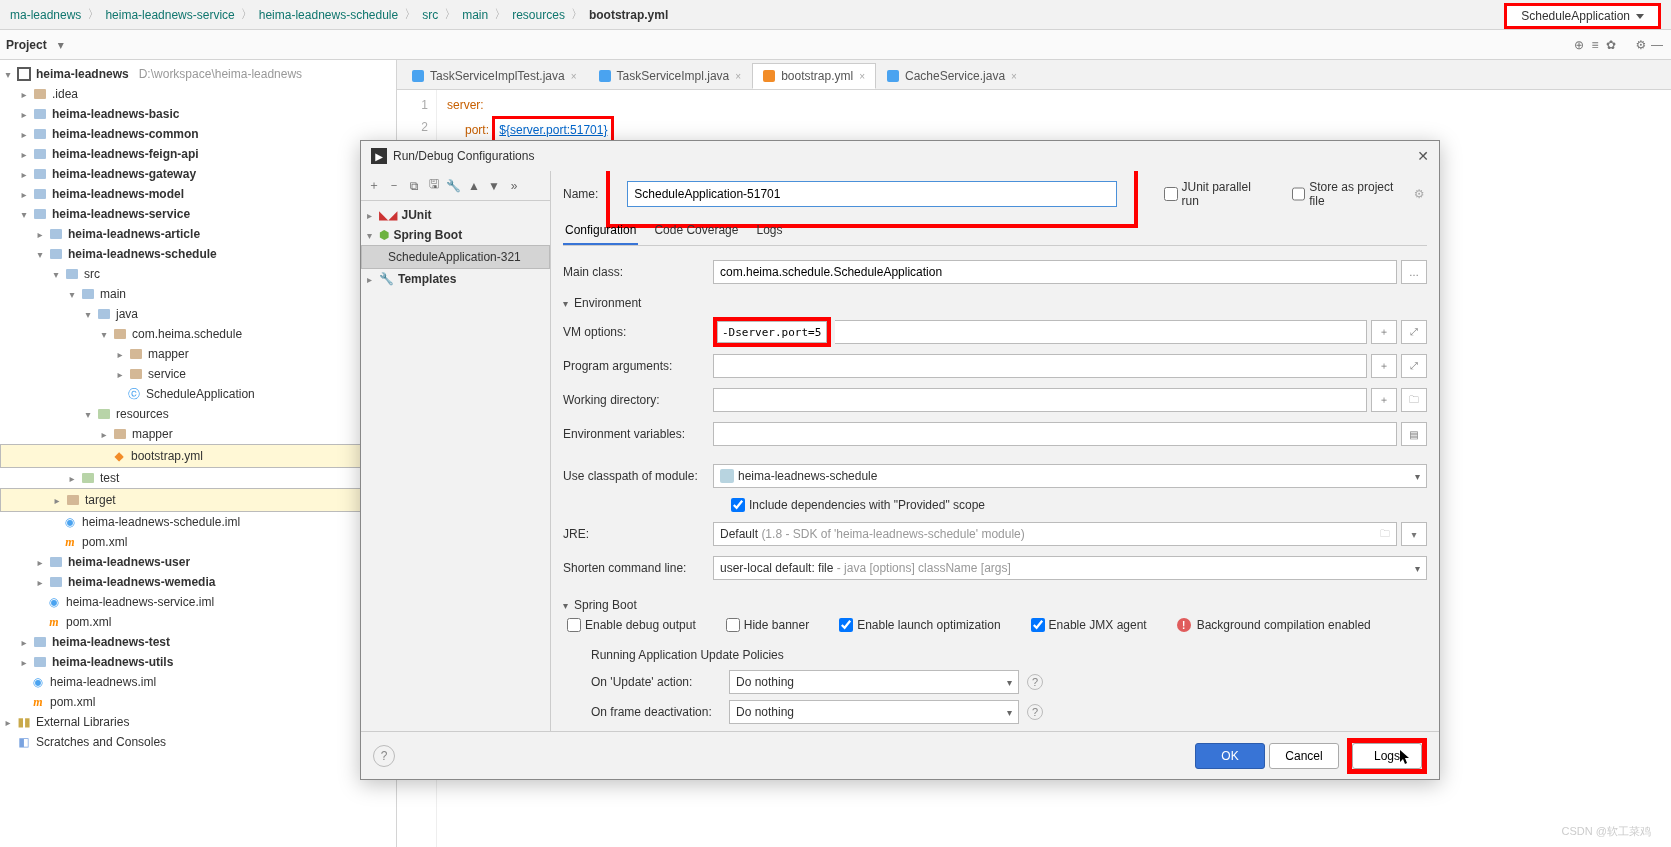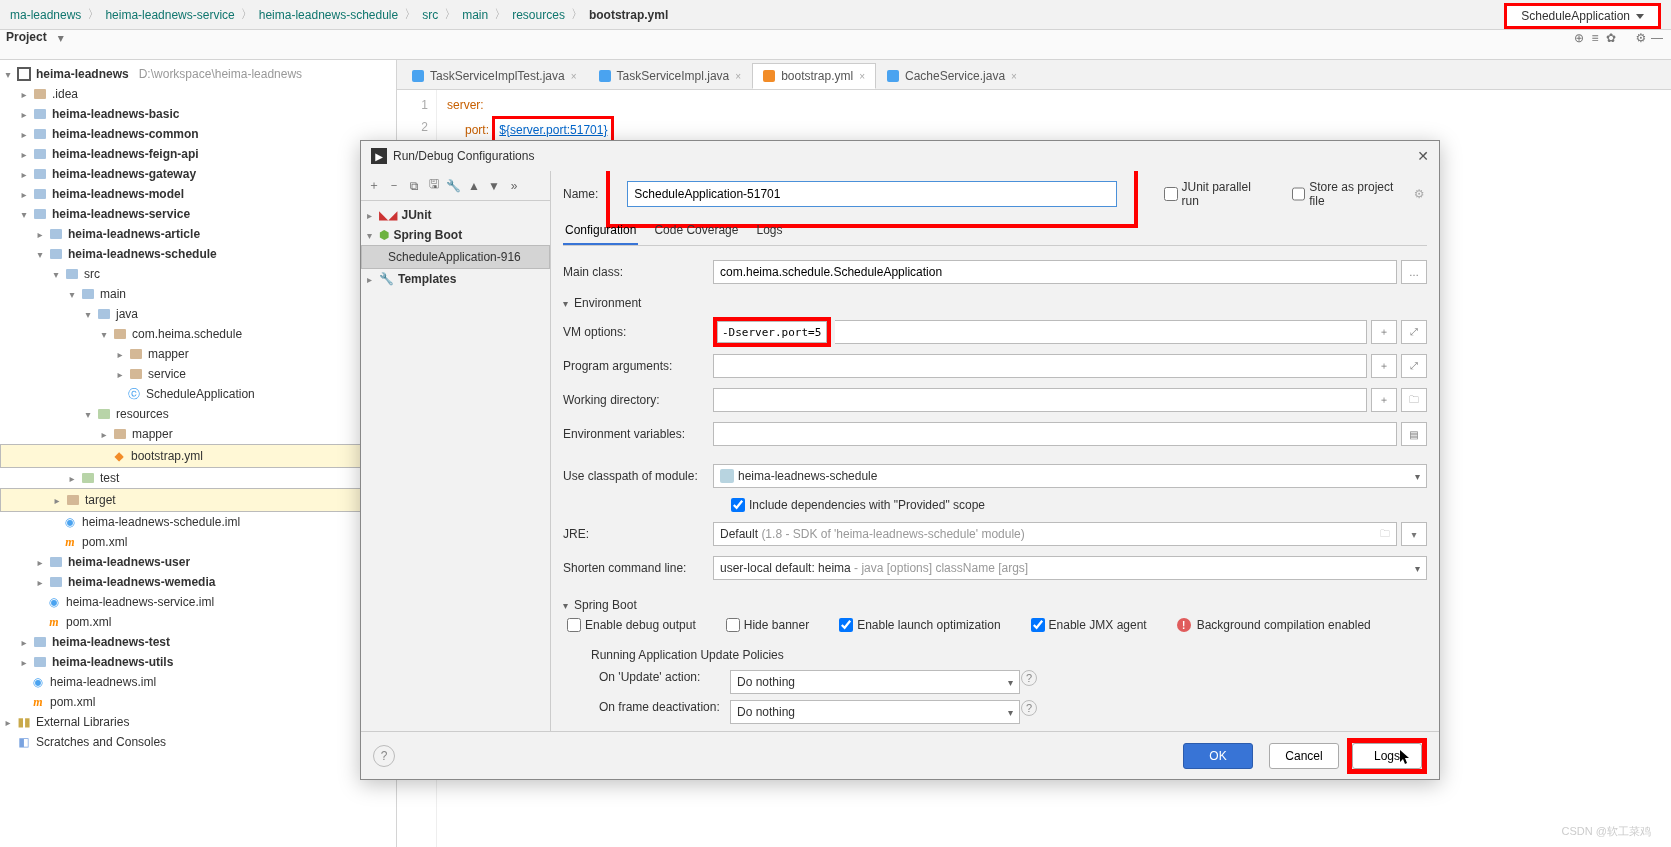--- a/index.html
+++ b/index.html
@@ -7,21 +7,21 @@
 
 
 .breadcrumb { height: 30px; display: flex; align-items: center; padding: 0 6px; border-bottom: 1px solid #d4d4d4; background: #f2f2f2; }
 .crumb { color: #0f766e; padding: 0 4px; cursor: pointer; }
 .crumb-sep { color: #999; padding: 0 2px; }
 .crumb-last { font-weight: bold; color: #333; }
 .runconfig-selector { position: absolute; right: 10px; top: 3px; border: 3px solid #ff0000; padding: 3px 14px; background: #fff; display: flex; align-items: center; gap: 6px; }
 .chev-down { width: 0; height: 0; border-left: 4px solid transparent; border-right: 4px solid transparent; border-top: 5px solid #555; }
 
 
-.toolbar { height: 30px; display: flex; align-items: flex-start; padding: 0 6px; background: #fafafa; border-bottom: 1px solid #d4d4d4; }
+.toolbar { height: 30px; display: flex; align-items: center; padding: 0 6px; background: #fafafa; border-bottom: 1px solid #d4d4d4; }
 .toolbar .small-icon { width: 16px; height: 16px; display: inline-flex; align-items: center; justify-content: center; color: #777; cursor: pointer; }
 .proj-label { font-weight: bold; margin-right: 6px; }
 
 
 .main { display: flex; height: calc(100% - 60px); }
 .sidebar { width: 397px; border-right: 1px solid #d4d4d4; overflow: auto; padding-top: 4px; background: #fff; }
 .tree-row { display: flex; align-items: center; height: 20px; padding-left: 6px; white-space: nowrap; cursor: pointer; }
 .tree-row.sel { background: #fff8d6; }
 .tree-arrow { width: 12px; height: 12px; margin-right: 2px; display: inline-flex; align-items: center; justify-content: center; color: #888; font-size: 10px; }
 .tree-icon { width: 16px; height: 16px; margin-right: 4px; display: inline-flex; align-items: center; justify-content: center; }
@@ -88,29 +88,29 @@
 .vm-rest { flex: 1; height: 24px; border: 1px solid #bbb; border-left: none; background: #fff; }
 .sel { flex: 1; height: 24px; border: 1px solid #bbb; background: #fff; padding: 0 6px; display: flex; align-items: center; }
 .sel .arr { margin-left: auto; font-size: 10px; color: #666; }
 .jre-hint { color: #999; }
 .classpath-icon { width: 14px; height: 14px; background: #b8d4e0; border-radius: 2px; margin-right: 4px; }
 .checkbox-row { display: flex; align-items: center; gap: 6px; margin: 6px 0 6px 150px; }
 .sb-checks { display: flex; align-items: center; gap: 30px; margin: 4px 0 8px 4px; }
 .sb-checks .chk { margin-left: 0; }
 .warn-icon { width: 14px; height: 14px; border-radius: 50%; background: #e05c5c; color: #fff; display: inline-flex; align-items: center; justify-content: center; font-size: 10px; font-weight: bold; }
 .sub-label { margin-left: 28px; color: #333; height: 30px; display: flex; align-items: center; }
-.sub-row { display: flex; gap: 1px; margin-left: 36px; }
+.sub-row { display: flex; align-items: center; gap: 8px; margin-left: 28px; }
 .sub-row .lbl { width: 130px; }
 .sub-row .sel { width: 290px; flex: none; }
 .help-ic { width: 16px; height: 16px; border: 1px solid #bbb; border-radius: 50%; color: #888; display: inline-flex; align-items: center; justify-content: center; font-size: 11px; }
 
 .dialog-footer { height: 48px; border-top: 1px solid #ccc; display: flex; align-items: center; padding: 0 12px; }
 .dialog-footer .help { width: 22px; height: 22px; border: 1px solid #bbb; border-radius: 50%; display: inline-flex; align-items: center; justify-content: center; color: #888; cursor: pointer; }
 .dialog-footer .spacer { flex: 1; }
-.btn { min-width: 70px; height: 26px; border: 1px solid #aaa; background: #fff; border-radius: 3px; cursor: pointer; margin-left: 16px; }
+.btn { min-width: 70px; height: 26px; border: 1px solid #aaa; background: #fff; border-radius: 3px; cursor: pointer; margin-left: 4px; }
 .btn.primary { background: #3874d6; color: #fff; border-color: #2c5cad; }
 .apply-wrap { border: 5px solid #ff0000; margin-left: 8px; display: inline-block; }
 .cursor-arrow { position: absolute; width: 12px; height: 16px; pointer-events: none; }
 
 .watermark { position: absolute; right: 20px; bottom: 8px; color: #ccc; font-size: 11px; }
 </style>
 </head>
 <body>
 
 <div class="breadcrumb">
@@ -376,21 +376,21 @@
             <span class="arr">▸</span>
             <span style="color:#cc3333">◣◢</span>
             <span class="lbl font-bold">JUnit</span>
           </div>
         <div class="dlg-tree-row">
             <span class="arr">▾</span>
             <span style="color:#6db33f">⬢</span>
             <span class="lbl font-bold">Spring Boot</span>
           </div>
         <div class="dlg-tree-row sel" style="padding-left:22px">
-            <span class="lbl">ScheduleApplication-916</span>
+            <span class="lbl">ScheduleApplication-321</span>
           </div>
         <div class="dlg-tree-row">
             <span class="arr">▸</span>
             <span style="color:#888">🔧</span>
             <span class="lbl font-bold">Templates</span>
           </div>
       </div>
     </div>
     <div class="dlg-right">
       <div class="name-row">
@@ -476,21 +476,21 @@
         <div class="form-row">
           <div class="form-label">JRE:</div>
           <div class="form-field">
               <div class="sel"><span>Default</span>&nbsp;<span class="jre-hint">(1.8 - SDK of 'heima-leadnews-schedule' module)</span><span class="arr" style="margin-left:auto;color:#aaa">🗀</span></div>
               <span class="btn-sq">▾</span>
             </div>
         </div>
         <div class="form-row">
           <div class="form-label">Shorten command line:</div>
           <div class="form-field">
-              <div class="sel"><span>user-local default: heima</span>&nbsp;<span class="jre-hint">- java [options] className [args]</span><span class="arr">▾</span></div>
+              <div class="sel"><span>user-local default: file</span>&nbsp;<span class="jre-hint">- java [options] className [args]</span><span class="arr">▾</span></div>
             </div>
         </div>
         <div class="section-hdr" style="margin-top:14px">
             <span class="tri">▾</span>
             <span>Spring Boot</span>
           </div>
         <div class="sb-checks">
           <label class="chk">
               <input type="checkbox" style="">
               <span>Enable debug output</span>

